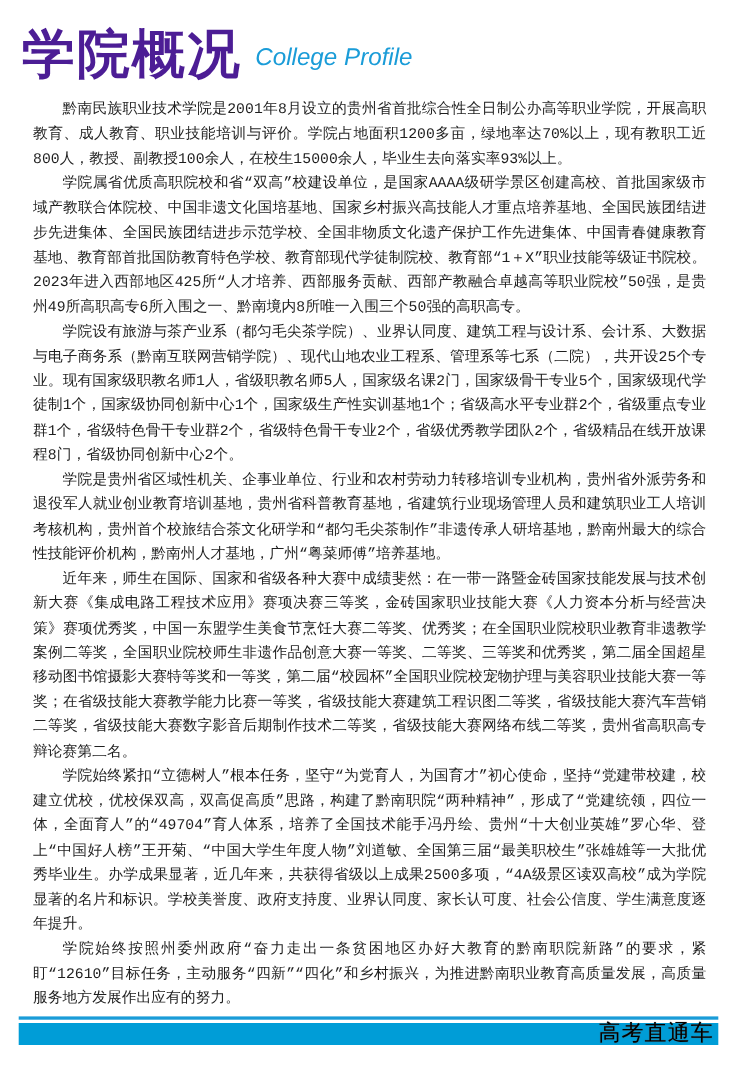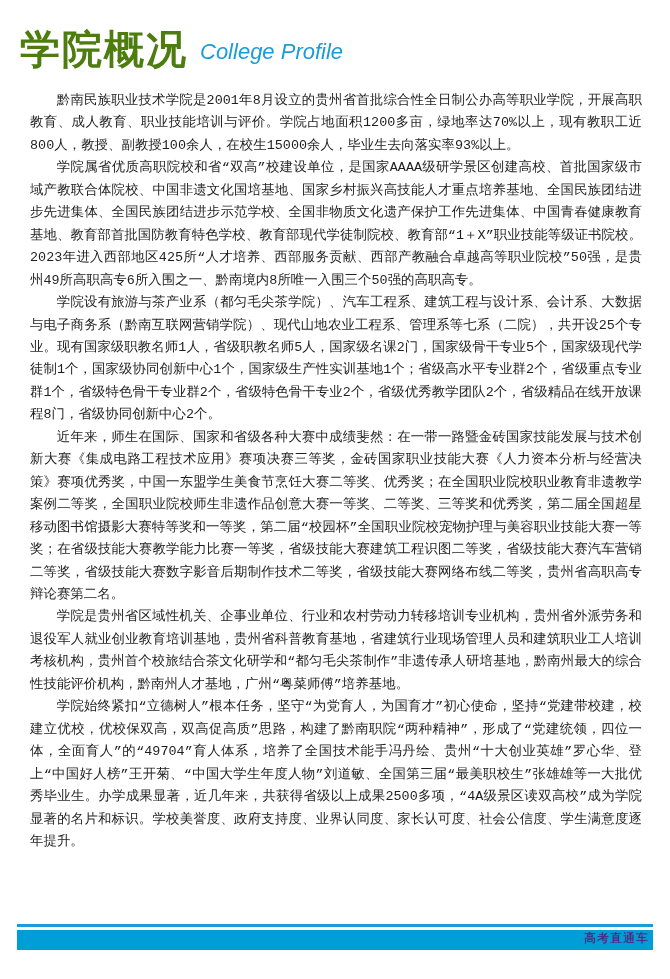--- a/index.html
+++ b/index.html
@@ -1,40 +1,41 @@
 <!DOCTYPE html>
 <html><head>
 <meta charset="utf-8">
 <style>
   html, body { margin: 0; padding: 0; background: #ffffff; }
   body { width: 670px; height: 979px; position: relative; overflow: hidden;
          font-family: "DejaVu Sans", "Liberation Sans", sans-serif; color: #1e1e1e; }
   .header { position: absolute; left: 20px; top: 22px; height: 50px; display: flex; align-items: flex-end; }
-  .title-cn { font-size: 40px; font-weight: bold; color: #4d7c0f; letter-spacing: 2px; line-height: 46px; }
+  .title-cn { font-size: 48px; font-weight: bold; color: #4c1d95; letter-spacing: 2px; line-height: 46px; }
   .title-en { font-size: 22px; color: #1a9cd8; margin-left: 12px; line-height: 40px; font-family: "Liberation Sans", sans-serif; font-style: italic; }
   .content { position: absolute; left: 30px; top: 90px; width: 612px; font-family: Liberation Mono, monospace; }
   .para { margin: 0; font-size: 13.4px; line-height: 22.45px; text-indent: 2em; text-align: justify; letter-spacing: 0.05px; }
   .footer-line { position: absolute; left: 17px; width: 636px; top: 924px; height: 3px; background: #1a9cd8; }
   .footer-bar { position: absolute; left: 17px; width: 636px; top: 930px; height: 20px; background: #009dd7; }
-  .footer-text { position: absolute; right: 4px; top: -5px; font-size: 12px; color: #4c1d95; line-height: 26px;
+  .footer-text { position: absolute; right: 4px; top: -5px; font-size: 20px; color: #000000; line-height: 26px;
                  text-shadow: 0 0 1px #555; letter-spacing: 1px; }
 </style>
 </head>
 <body>
 
 <div class="header">
   <span class="title-cn">学院概况</span>
   <span class="title-en">College Profile</span>
 </div>
 
 <div class="content">
   <p class="para">黔南民族职业技术学院是2001年8月设立的贵州省首批综合性全日制公办高等职业学院，开展高职教育、成人教育、职业技能培训与评价。学院占地面积1200多亩，绿地率达70%以上，现有教职工近800人，教授、副教授100余人，在校生15000余人，毕业生去向落实率93%以上。</p>
   <p class="para">学院属省优质高职院校和省“双高”校建设单位，是国家AAAA级研学景区创建高校、首批国家级市域产教联合体院校、中国非遗文化国培基地、国家乡村振兴高技能人才重点培养基地、全国民族团结进步先进集体、全国民族团结进步示范学校、全国非物质文化遗产保护工作先进集体、中国青春健康教育基地、教育部首批国防教育特色学校、教育部现代学徒制院校、教育部“1＋X”职业技能等级证书院校。2023年进入西部地区425所“人才培养、西部服务贡献、西部产教融合卓越高等职业院校”50强，是贵州49所高职高专6所入围之一、黔南境内8所唯一入围三个50强的高职高专。</p>
-  <p class="para">学院设有旅游与茶产业系（都匀毛尖茶学院）、汽车工程系、建筑工程与设计系、会计系、大数据与电子商务系（黔南互联网营销学院）、现代山地农业工程系、管理系等七系（二院），共开设25个专业。现有国家级职教名师1人，省级职教名师5人，国家级名课2门，国家级骨干专业5个，国家级现代学徒制1个，国家级协同创新中心1个，国家级生产性实训基地1个；省级高水平专业群2个，省级重点专业群1个，省级特色骨干专业群2个，省级特色骨干专业2个，省级优秀教学团队2个，省级精品在线开放课程8门，省级协同创新中心2个。</p>
+  <p class="para">学院设有旅游与茶产业系（都匀毛尖茶学院）、业界认同度、建筑工程与设计系、会计系、大数据与电子商务系（黔南互联网营销学院）、现代山地农业工程系、管理系等七系（二院），共开设25个专业。现有国家级职教名师1人，省级职教名师5人，国家级名课2门，国家级骨干专业5个，国家级现代学徒制1个，国家级协同创新中心1个，国家级生产性实训基地1个；省级高水平专业群2个，省级重点专业群1个，省级特色骨干专业群2个，省级特色骨干专业2个，省级优秀教学团队2个，省级精品在线开放课程8门，省级协同创新中心2个。</p>
+  <p class="para">学院是贵州省区域性机关、企事业单位、行业和农村劳动力转移培训专业机构，贵州省外派劳务和退役军人就业创业教育培训基地，贵州省科普教育基地，省建筑行业现场管理人员和建筑职业工人培训考核机构，贵州首个校旅结合茶文化研学和“都匀毛尖茶制作”非遗传承人研培基地，黔南州最大的综合性技能评价机构，黔南州人才基地，广州“粤菜师傅”培养基地。</p>
   <p class="para">近年来，师生在国际、国家和省级各种大赛中成绩斐然：在一带一路暨金砖国家技能发展与技术创新大赛《集成电路工程技术应用》赛项决赛三等奖，金砖国家职业技能大赛《人力资本分析与经营决策》赛项优秀奖，中国一东盟学生美食节烹饪大赛二等奖、优秀奖；在全国职业院校职业教育非遗教学案例二等奖，全国职业院校师生非遗作品创意大赛一等奖、二等奖、三等奖和优秀奖，第二届全国超星移动图书馆摄影大赛特等奖和一等奖，第二届“校园杯”全国职业院校宠物护理与美容职业技能大赛一等奖；在省级技能大赛教学能力比赛一等奖，省级技能大赛建筑工程识图二等奖，省级技能大赛汽车营销二等奖，省级技能大赛数字影音后期制作技术二等奖，省级技能大赛网络布线二等奖，贵州省高职高专辩论赛第二名。</p>
-  <p class="para">学院是贵州省区域性机关、企事业单位、行业和农村劳动力转移培训专业机构，贵州省外派劳务和退役军人就业创业教育培训基地，贵州省科普教育基地，省建筑行业现场管理人员和建筑职业工人培训考核机构，贵州首个校旅结合茶文化研学和“都匀毛尖茶制作”非遗传承人研培基地，黔南州最大的综合性技能评价机构，黔南州人才基地，广州“粤菜师傅”培养基地。</p>
   <p class="para">学院始终紧扣“立德树人”根本任务，坚守“为党育人，为国育才”初心使命，坚持“党建带校建，校建立优校，优校保双高，双高促高质”思路，构建了黔南职院“两种精神”，形成了“党建统领，四位一体，全面育人”的“49704”育人体系，培养了全国技术能手冯丹绘、贵州“十大创业英雄”罗心华、登上“中国好人榜”王开菊、“中国大学生年度人物”刘道敏、全国第三届“最美职校生”张雄雄等一大批优秀毕业生。办学成果显著，近几年来，共获得省级以上成果2500多项，“4A级景区读双高校”成为学院显著的名片和标识。学校美誉度、政府支持度、业界认同度、家长认可度、社会公信度、学生满意度逐年提升。</p>
+  <p class="para">学院始终按照州委州政府“奋力走出一条贫困地区办好大教育的黔南职院新路”的要求，紧盯“12610”目标任务，主动服务“四新”“四化”和乡村振兴，为推进黔南职业教育高质量发展，高质量服务地方发展作出应有的努力。</p>
 </div>
 
 <div class="footer-line"></div>
 <div class="footer-bar">
   <span class="footer-text">高考直通车</span>
 </div>
 
 </body></html>

